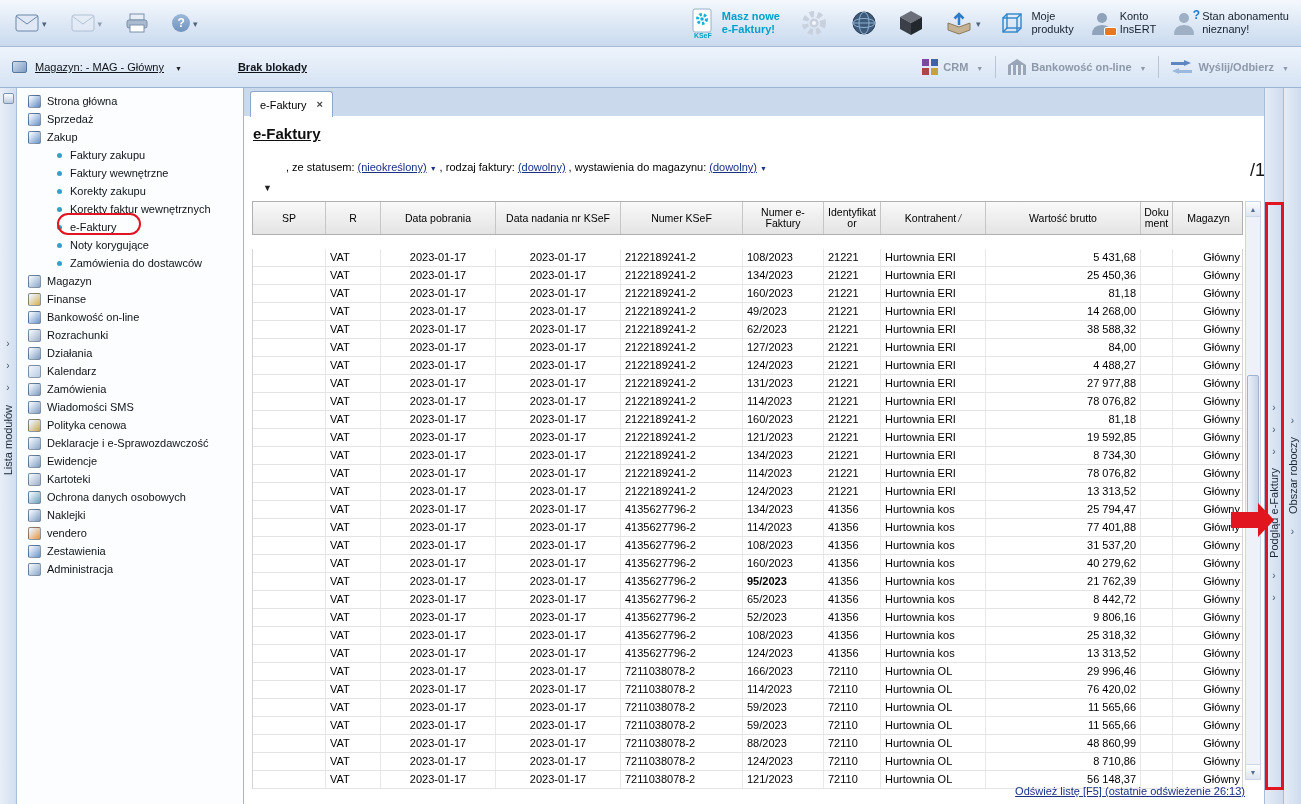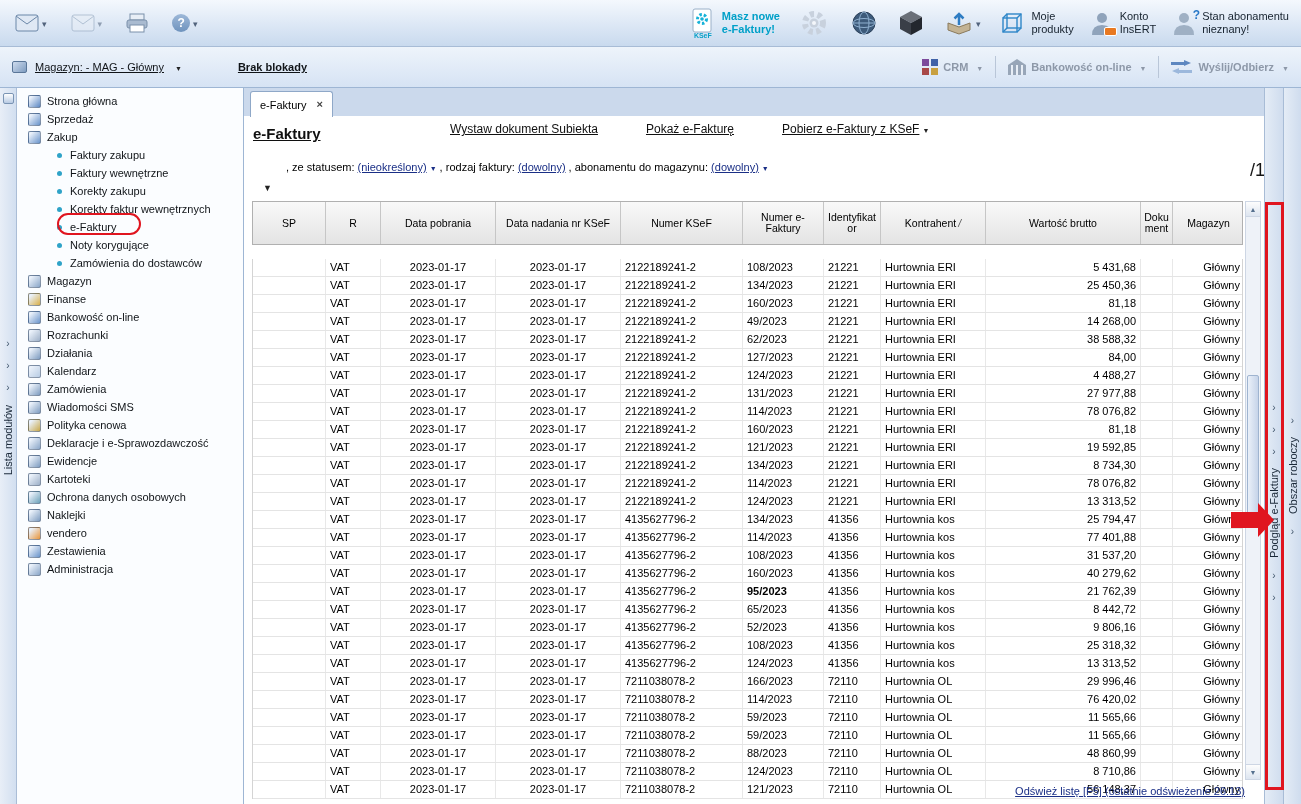--- a/index.html
+++ b/index.html
@@ -92,21 +92,21 @@
   .action-link { font-size:12px; text-decoration:underline; color:#101010; cursor:pointer; white-space:nowrap; }
   .filters { position:absolute; left:42px; top:71px; line-height:17px; white-space:nowrap; }
   .f-text { color:#000; }
   .f-link { color:#1a2f86; text-decoration:underline; cursor:pointer; }
   .filter-expander { position:absolute; left:19px; top:93px; cursor:pointer; }
   .filter-expander::before { content:"▼"; font-size:9px; color:#222; }
   .counter { position:absolute; left:1250px; top:160px; font-size:18px; color:#141414; }
 
   
   .table { position:absolute; left:8px; top:113px; width:991px; }
-  .thead { display:flex; height:44px; background:linear-gradient(#f9f9f9,#e4e4e4);
+  .thead { display:flex; height:34px; background:linear-gradient(#f9f9f9,#e4e4e4);
     border:1px solid #b0b0b0; }
   .th { border-right:1px solid #c6c6c6; display:flex; align-items:center; justify-content:center; text-align:center;
     font-size:10.5px; line-height:11px; padding:1px 2px; overflow:hidden; overflow-wrap:anywhere; cursor:pointer; flex:none; }
   .th:last-child { border-right:none; }
   .sort { margin-left:2px; font-style:italic; color:#555; }
   .sort::before { content:"/"; }
   .tbody { border-left:1px solid #d4d4d4; border-right:1px solid #d4d4d4;margin-top:14px; }
   .tr { display:flex; height:18px; border-bottom:1px solid #e4e4e4; background:#fff; cursor:default; }
   .td { border-right:1px solid #e8e8e8; font-size:11px; line-height:17px; padding:0 4px;
     white-space:nowrap; overflow:hidden; flex:none; }
@@ -440,29 +440,24 @@
 
   <div class="main">
     <div class="tab-strip">
       <div class="tab">
         <span>e-Faktury</span>
         <span class="tab-close"></span>
       </div>
     </div>
 
     <div class="page-title">e-Faktury</div>
-    <div class="actions-row" id="actions-row">
-        <span class="action-link">Wystaw dokument Subiekta</span>
-        <span class="action-link">Pokaż e-Fakturę</span>
-        <span class="action-link">Pobierz e-Faktury z KSeF<span class="dd dark"></span></span>
-      </div>
 
     <span class="filter-expander"></span>
     <div class="filters">
-      <div id="filter-line2"><span class="f-text">, ze statusem: </span><span class="f-link">(nieokreślony)<span class="dd"></span></span><span class="f-text"> , rodzaj faktury: </span><span class="f-link">(dowolny)</span><span class="f-text"> , abonamentu do magazynu: </span><span class="f-link">(dowolny)<span class="dd"></span></span></div>
+      <div id="filter-line2"><span class="f-text">, ze statusem: </span><span class="f-link">(nieokreślony)<span class="dd"></span></span><span class="f-text"> , rodzaj faktury: </span><span class="f-link">(dowolny)</span><span class="f-text"> , wystawienia do magazynu: </span><span class="f-link">(dowolny)<span class="dd"></span></span></div>
     </div>
 
     <div class="table">
       <div class="thead" id="thead">
           <div class="th" style="width: 73px;">SP</div>
           <div class="th" style="width: 55px;">R</div>
           <div class="th" style="width: 115px;">Data pobrania</div>
           <div class="th" style="width: 125px;">Data nadania nr KSeF</div>
           <div class="th" style="width: 122px;">Numer KSeF</div>
           <div class="th" style="width: 81px;">Numer e-Faktury</div>

